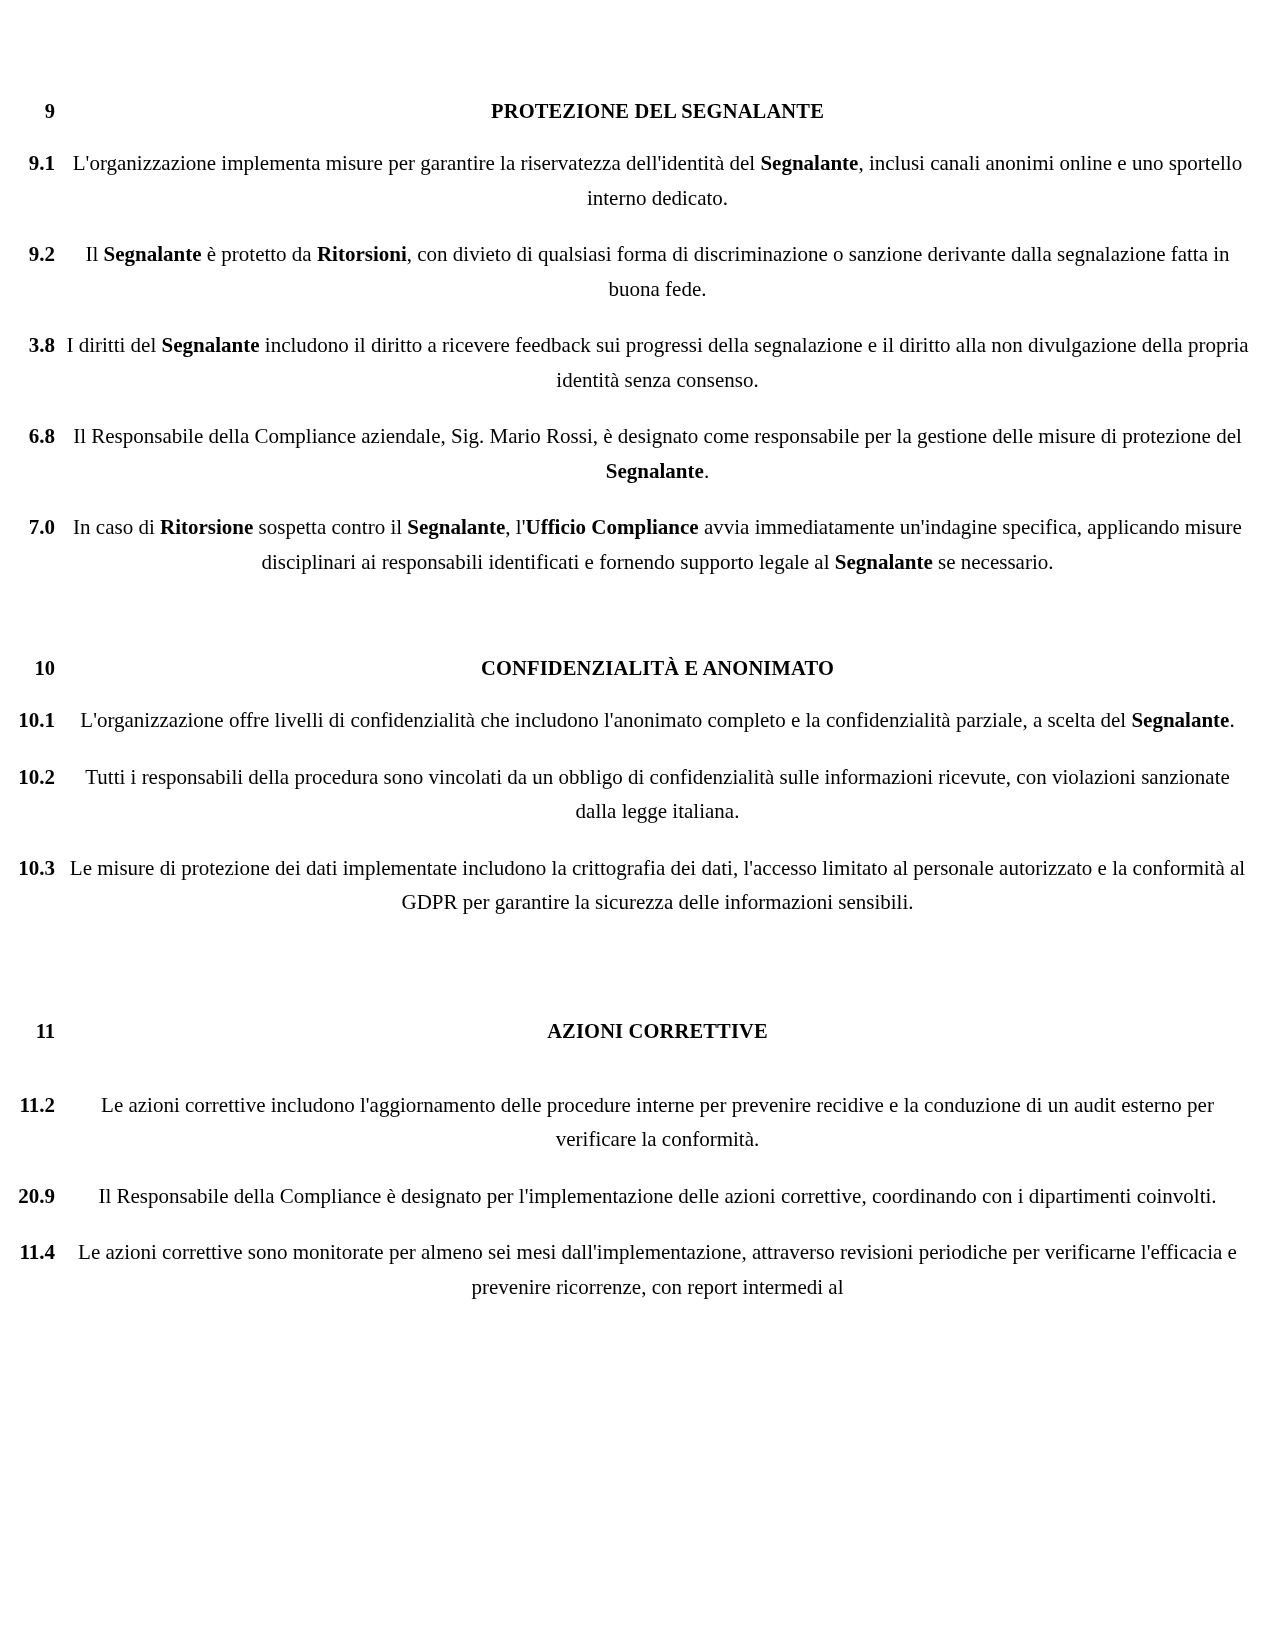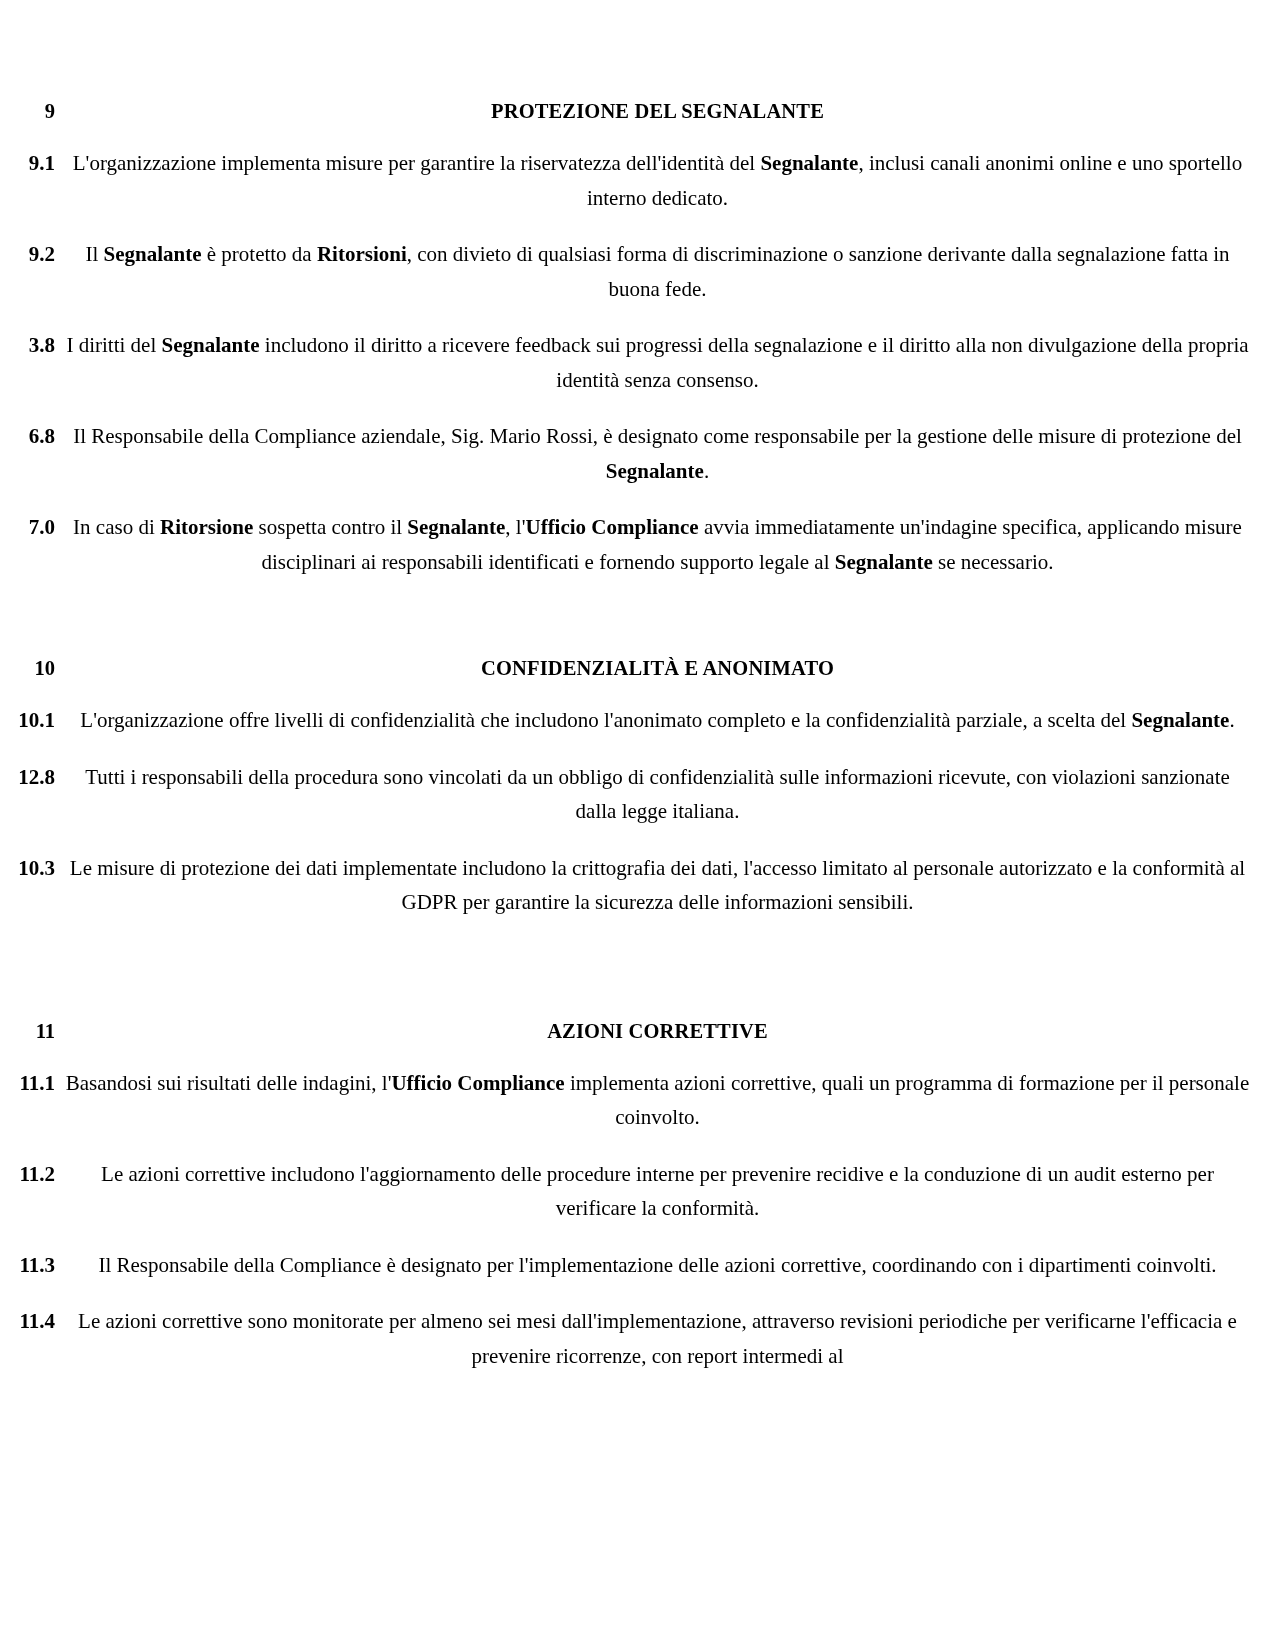--- a/index.html
+++ b/index.html
@@ -116,47 +116,43 @@
         <div class="num">10</div>
         <div class="body-txt">CONFIDENZIALITÀ E ANONIMATO</div>
       </div>
       <div class="gap-after-section"></div>
       <div class="row clause-row">
         <div class="num">10.1</div>
         <div class="body-txt"><span>L'organizzazione offre livelli di confidenzialità che includono l'anonimato completo e la confidenzialità parziale, a scelta del </span><span class="bold">Segnalante</span><span>.</span></div>
       </div>
       <div class="gap-clause"></div>
       <div class="row clause-row">
-        <div class="num">12.8</div>
+        <div class="num">10.2</div>
         <div class="body-txt"><span>Tutti i responsabili della procedura sono vincolati da un obbligo di confidenzialità sulle informazioni ricevute, con violazioni sanzionate dalla legge italiana.</span></div>
       </div>
       <div class="gap-clause"></div>
       <div class="row clause-row">
         <div class="num">10.3</div>
         <div class="body-txt"><span>Le misure di protezione dei dati implementate includono la crittografia dei dati, l'accesso limitato al personale autorizzato e la conformità al GDPR per garantire la sicurezza delle informazioni sensibili.</span></div>
       </div>
       <div class="gap-clause"></div>
       <div class="gap-block-large"></div>
       <div class="row section-row">
         <div class="num">11</div>
         <div class="body-txt">AZIONI CORRETTIVE</div>
       </div>
       <div class="gap-after-section"></div>
-      <div class="row clause-row">
-        <div class="num">11.1</div>
-        <div class="body-txt"><span>Basandosi sui risultati delle indagini, l'</span><span class="bold">Ufficio Compliance</span><span> implementa azioni correttive, quali un programma di formazione per il personale coinvolto.</span></div>
-      </div>
       <div class="gap-clause"></div>
       <div class="row clause-row">
         <div class="num">11.2</div>
         <div class="body-txt"><span>Le azioni correttive includono l'aggiornamento delle procedure interne per prevenire recidive e la conduzione di un audit esterno per verificare la conformità.</span></div>
       </div>
       <div class="gap-clause"></div>
       <div class="row clause-row">
-        <div class="num">11.3</div>
+        <div class="num">20.9</div>
         <div class="body-txt"><span>Il Responsabile della Compliance è designato per l'implementazione delle azioni correttive, coordinando con i dipartimenti coinvolti.</span></div>
       </div>
       <div class="gap-clause"></div>
       <div class="row clause-row">
         <div class="num">11.4</div>
         <div class="body-txt"><span>Le azioni correttive sono monitorate per almeno sei mesi dall'implementazione, attraverso revisioni periodiche per verificarne l'efficacia e prevenire ricorrenze, con report intermedi al</span></div>
       </div>
     </div>
 </div>
 

